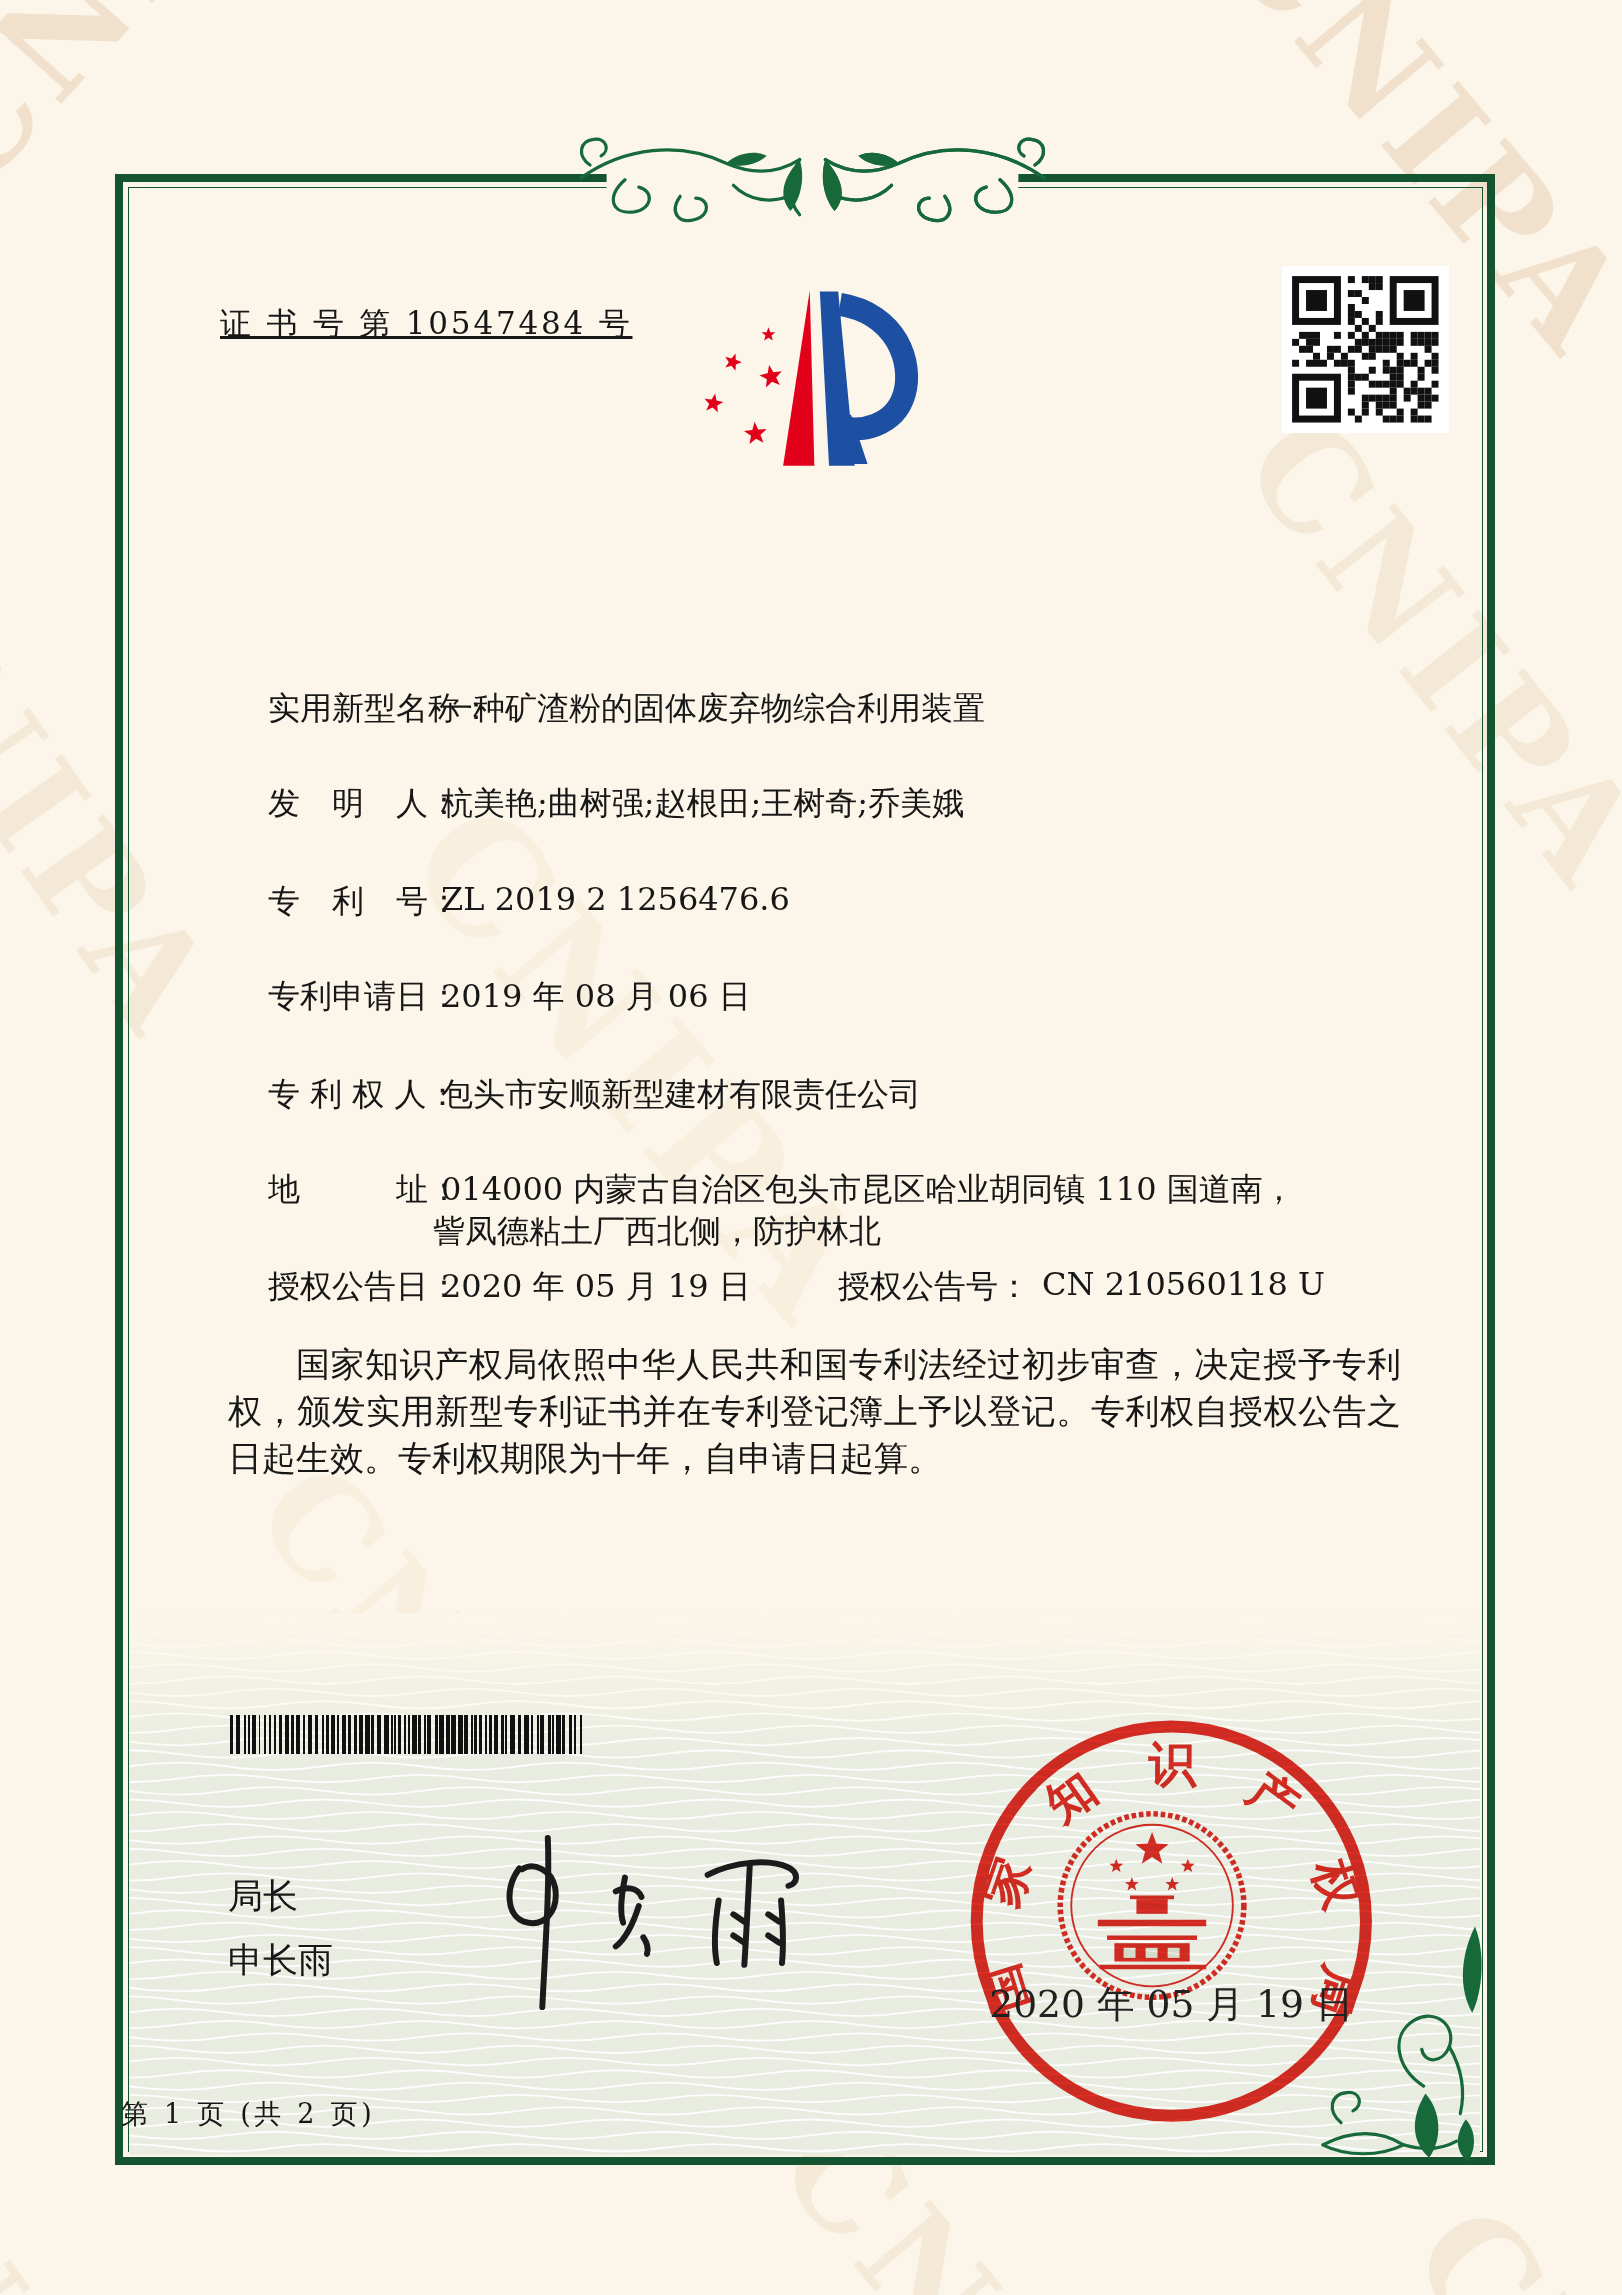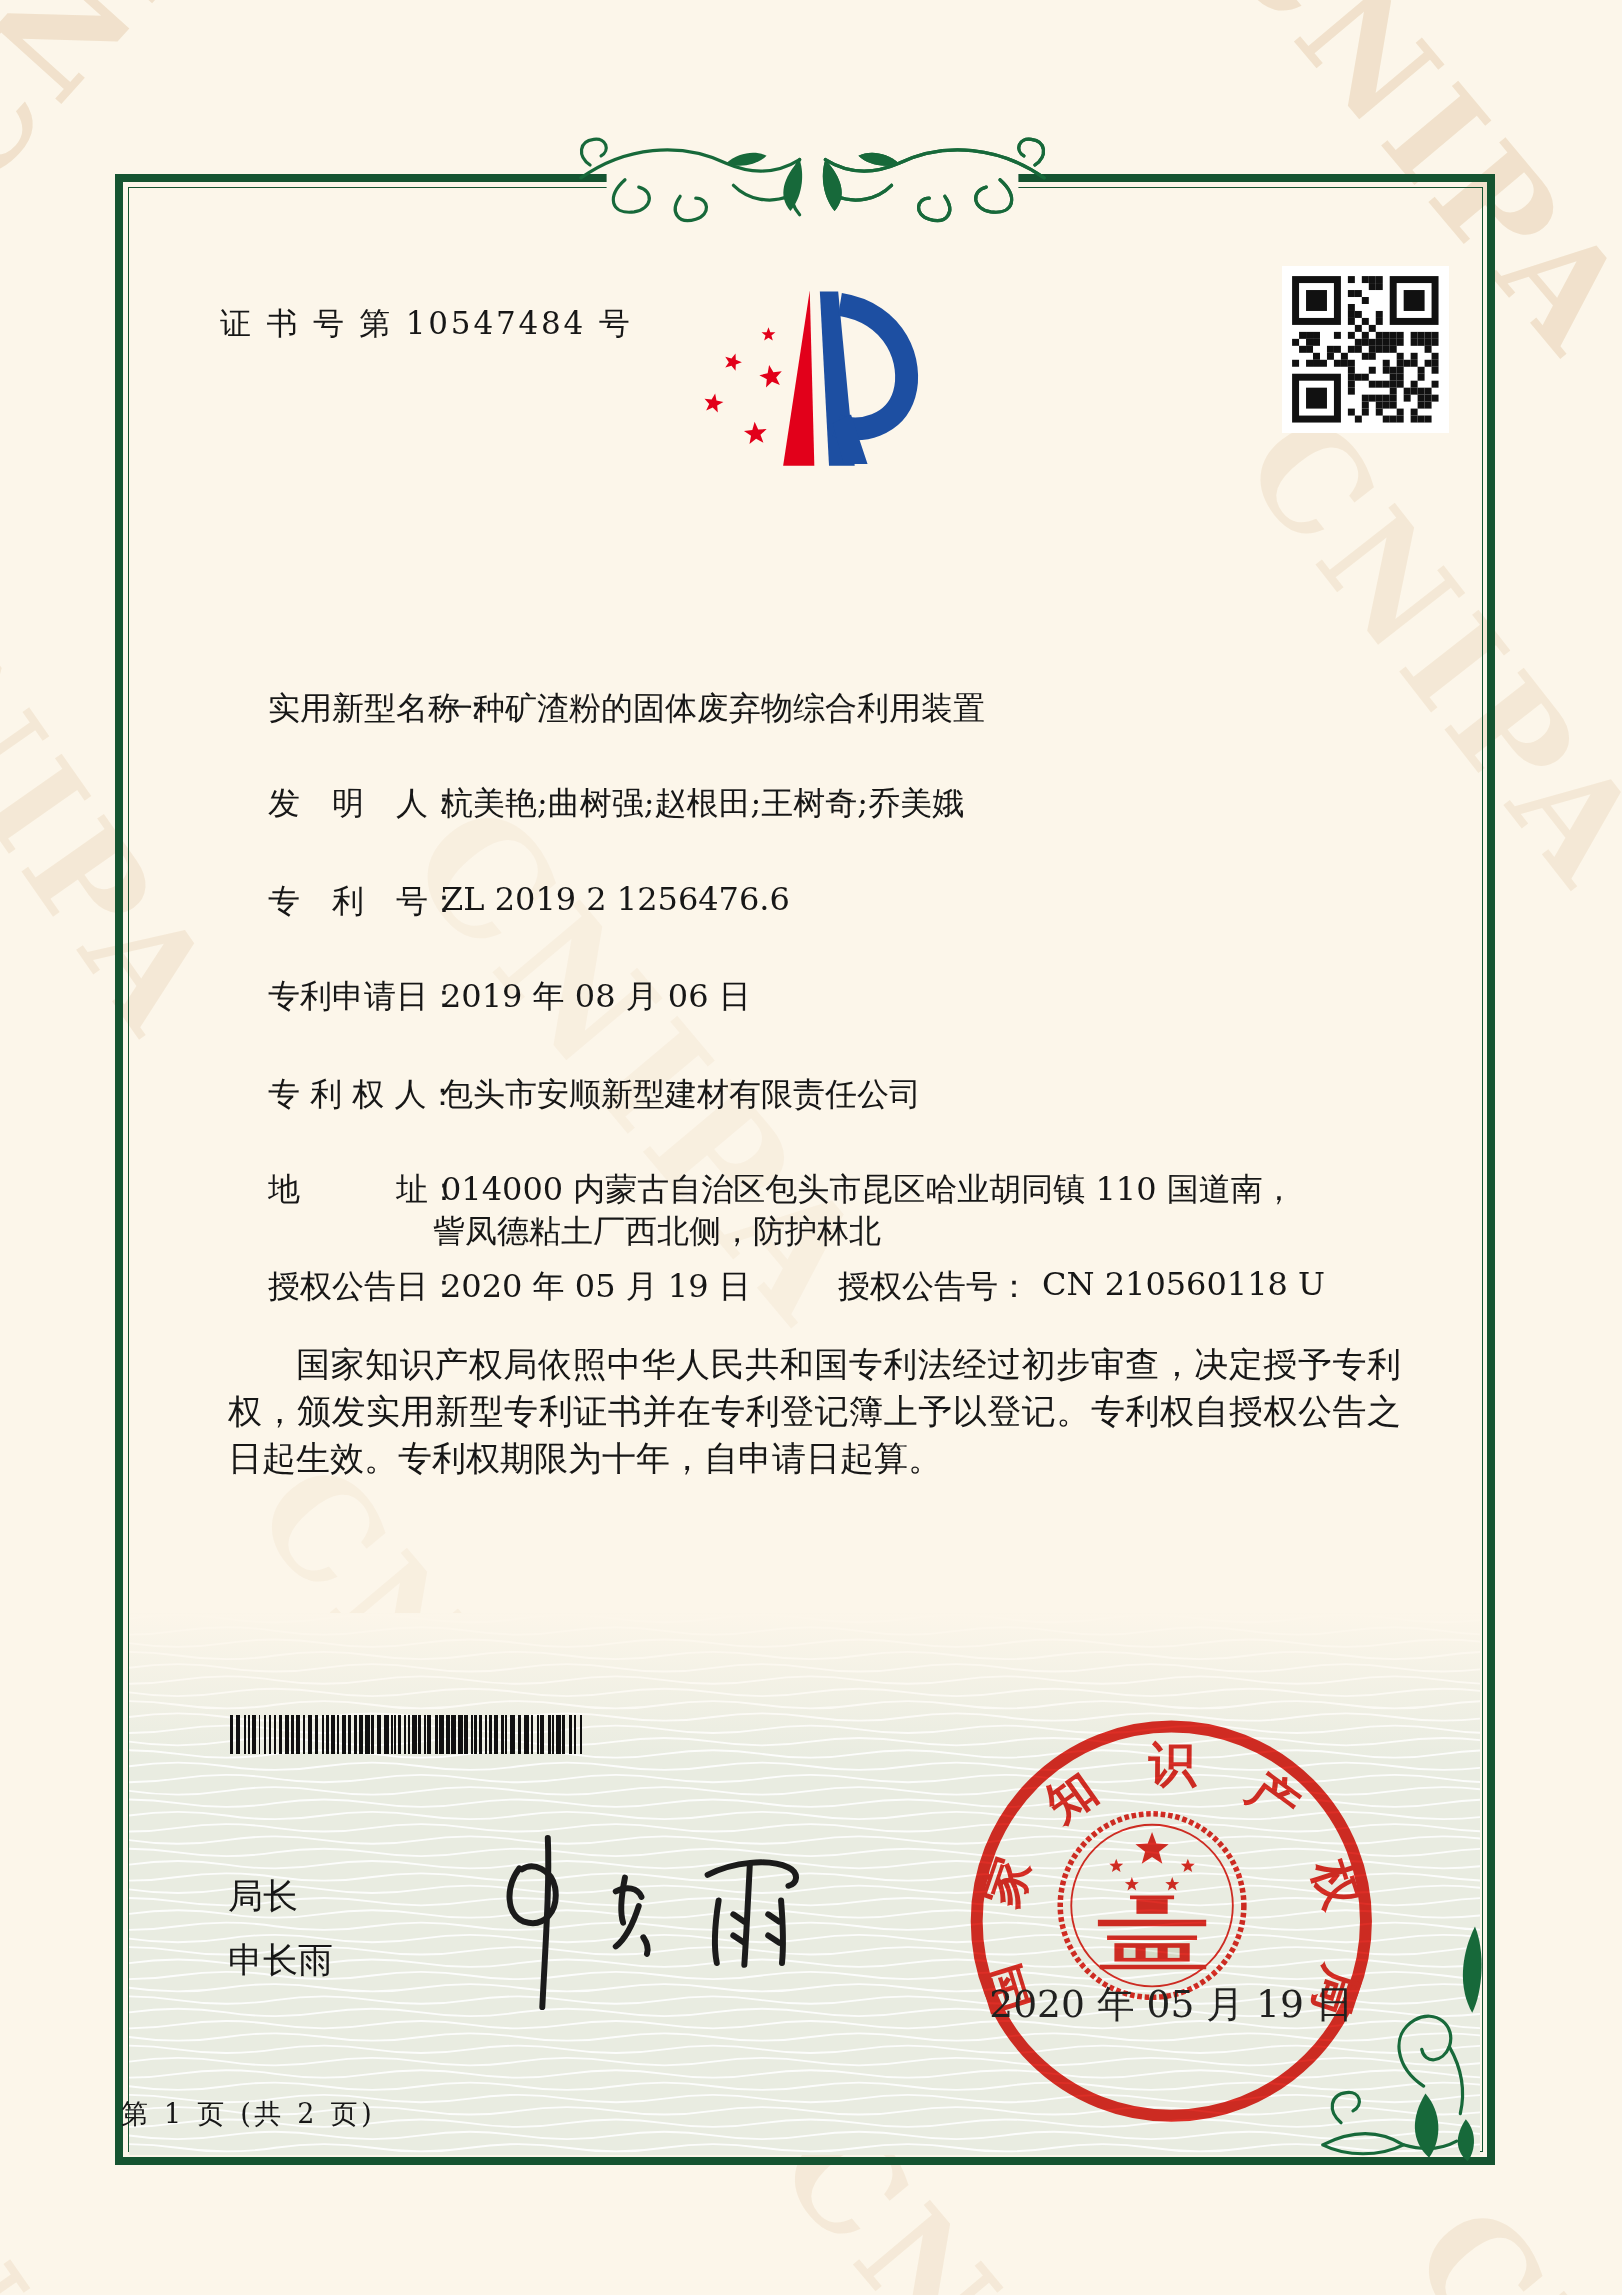--- a/index.html
+++ b/index.html
@@ -8,21 +8,21 @@
   .abs{position:absolute;}
   
   .wm{position:absolute;font-weight:bold;font-size:138px;letter-spacing:9.2px;
       color:#d8b488;opacity:.30;transform-origin:left top;white-space:nowrap;pointer-events:none;}
   
   .frame-outer{position:absolute;left:115px;top:174px;width:1380px;height:1991px;
       border:8.3px solid #155431;box-sizing:border-box;}
   .frame-inner{position:absolute;left:128px;top:187px;width:1355px;height:1965px;
       border:1.8px solid #155431;box-sizing:border-box;}
   
-  .cert-no{position:absolute;left:220px;top:303px;font-size:31px;letter-spacing:2.8px;}
+  .cert-no{position:absolute;left:220px;top:303px;font-size:31px;letter-spacing:2.8px;text-decoration:underline;}
   .title{position:absolute;left:0;top:503px;width:1623px;text-align:center;
       font-size:79px;font-weight:bold;letter-spacing:13px;}
   
   .row{position:absolute;left:0;top:0;width:1623px;font-size:32px;}
   .row .lab{position:absolute;left:220px;white-space:nowrap;margin-left:48px;}
   .row .val{position:absolute;left:441px;white-space:nowrap;}
   .row .lab2{position:absolute;left:838px;white-space:nowrap;}
   .row .val2{position:absolute;left:1042px;white-space:nowrap;}
   .addr2{position:absolute;left:433px;top:42px;white-space:nowrap;}
   

